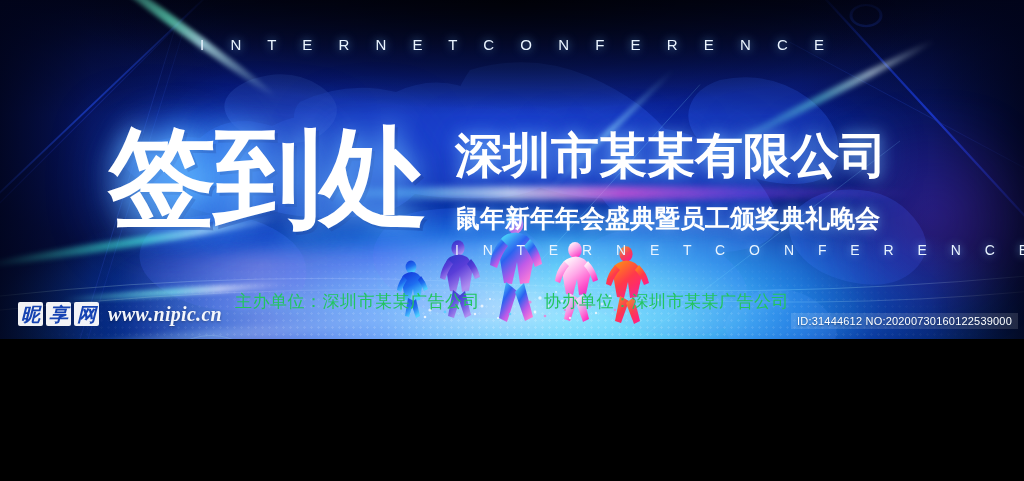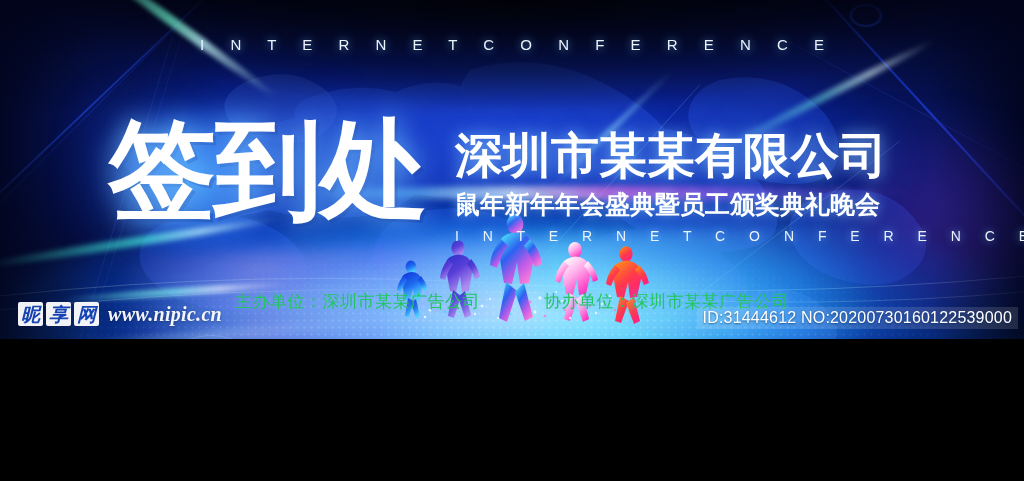--- a/index.html
+++ b/index.html
@@ -136,37 +136,37 @@
 
   
   .kicker{
     position:absolute;left:0;right:0;top:36px;text-align:center;
     color:#eaf4ff;font-size:15px;letter-spacing:11px;font-weight:400;
     text-shadow:0 0 10px rgba(120,190,255,.8);
     padding-left:11px;
   }
 
   .title-main{
-    position:absolute;left:108px;top:116px;
+    position:absolute;left:108px;top:124px;
     font-family:"DejaVu Sans","Liberation Sans",sans-serif;
     font-size:108px;line-height:1;font-weight:700;color:#fff;
     letter-spacing:-2px;
     text-shadow:0 0 26px rgba(110,190,255,.9), 0 0 60px rgba(60,130,255,.55), 3px 3px 0 rgba(10,30,120,.35);
     text-align:center;
   }
 
   .right-block{position:absolute;left:455px;top:130px;width:500px;}
   .company{
     font-family:"DejaVu Sans","Liberation Sans",sans-serif;
     font-size:48px;font-weight:700;color:#fff;line-height:1.08;
     letter-spacing:0px;white-space:nowrap;
     text-shadow:0 0 16px rgba(130,200,255,.85),0 0 40px rgba(60,130,255,.5);
   }
   .event{
-    margin-top:6px;
+    margin-top:20px;
     font-family:"DejaVu Sans","Liberation Sans",sans-serif;
     font-size:25px;font-weight:700;color:#fff;white-space:nowrap;
     letter-spacing:0px;
     text-shadow:0 0 12px rgba(130,200,255,.8);
   }
   .kicker2{
     margin-top:7px;
     color:#e9f4ff;font-size:14px;letter-spacing:10px;font-weight:400;
     white-space:nowrap;
     text-shadow:0 0 9px rgba(120,190,255,.85);
@@ -200,21 +200,21 @@
   }
   .wm-url{
     color:#fff;font-style:italic;font-weight:700;font-size:20px;
     font-family:"Liberation Serif","DejaVu Serif",serif;
     letter-spacing:.3px;
     text-shadow:0 1px 3px rgba(0,0,0,.35);
   }
 
   .idcode{
     position:absolute;right:6px;bottom:10px;
-    color:#ffffff;font-size:16px;letter-spacing:.2px;
+    color:#ffffff;font-size:11px;letter-spacing:.2px;
     font-family:"Liberation Sans","DejaVu Sans",sans-serif;
     background:rgba(255,255,255,.13);
     padding:2px 6px;
     text-shadow:0 1px 2px rgba(0,40,90,.6);
   }
 </style>
 </head>
 <body>
 
 <div id="poster">

